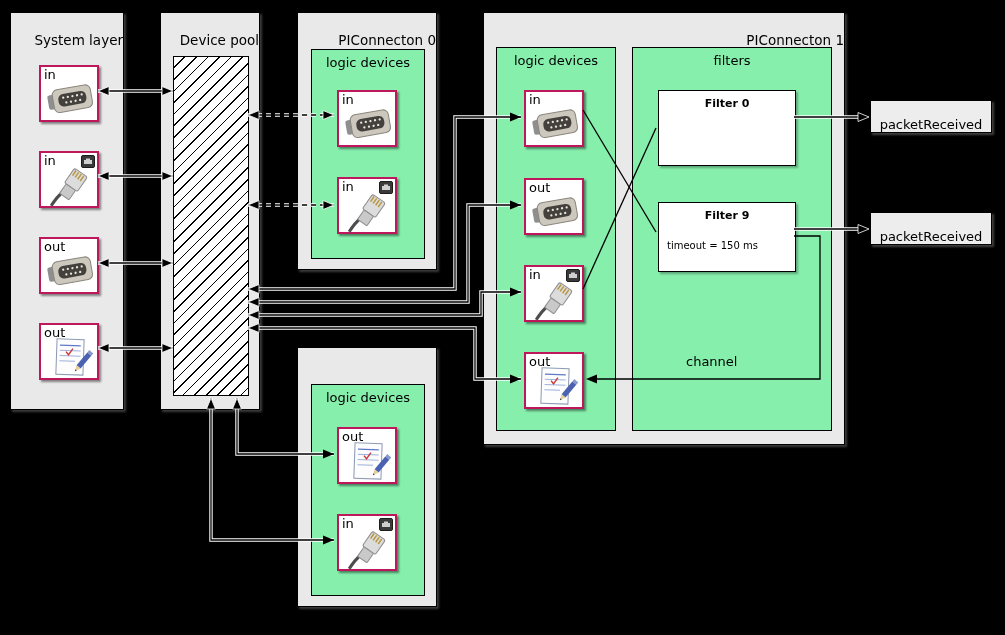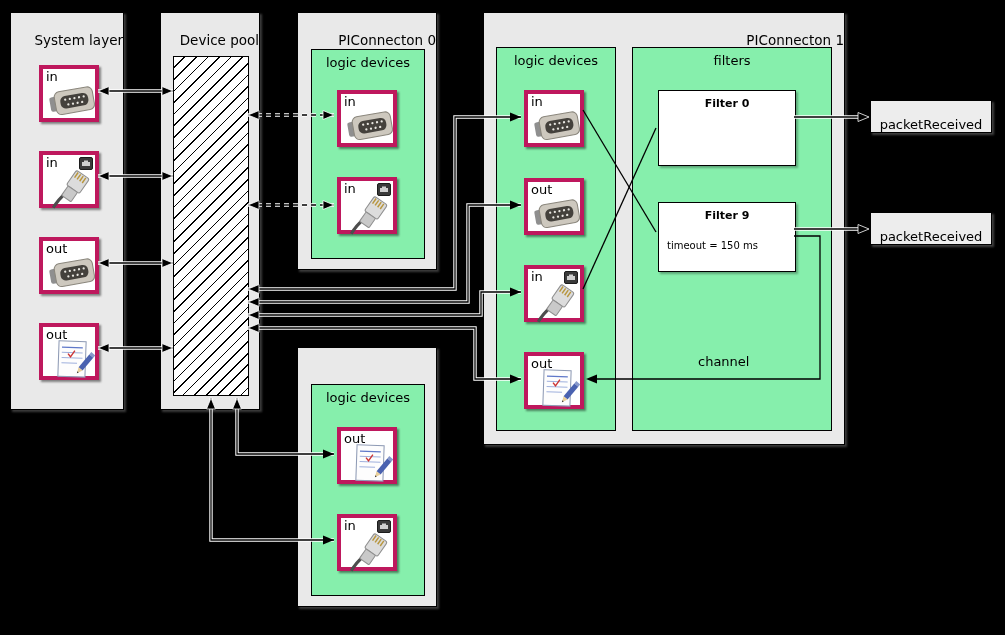--- a/index.html
+++ b/index.html
@@ -8,32 +8,32 @@
 
   .panel { position:absolute; background:#e9e9e9; border:1px solid #000; box-shadow:2px 2px 2px rgba(130,130,130,.45); }
   .panel-title { text-align:right; padding-top:19px; font-size:13.5px; color:#000; }
 
   .subbox { position:absolute; background:#86efac; border:1px solid #000; }
   .subbox-title { text-align:center; padding-top:5px; font-size:13px; color:#000; }
 
   .hatch { position:absolute; border:1px solid #000;
            background:#fff; background-image:repeating-linear-gradient(135deg, rgba(0,0,0,0) 0 7px, #000 7px 8.2px); }
 
-  .device { position:absolute; width:60px; height:57px; background:#fff; border:4px solid #be185d;
+  .device { position:absolute; width:60px; height:57px; background:#fff; border:2px solid #be185d;
             box-shadow:1.5px 1.5px 2px rgba(0,0,0,.45); }
   .dev-icon { position:absolute; left:5px; top:12px; width:50px; height:42px; }
   .port-mini { position:absolute; right:2px; top:2px; width:14px; height:13px; }
   .dev-label { position:absolute; top:0; left:3px; font-size:13px; color:#000; }
 
   .filter-box { position:absolute; width:138px; background:#fff; border:1px solid #000;
                 box-shadow:1.5px 1.5px 2px rgba(0,0,0,.3); }
   .filter-title { text-align:center; margin-top:6px; font-size:11px; color:#000;font-weight:bold; }
   .filter-params { position:absolute; left:8px; top:36px; font-size:10px; color:#000; line-height:13px; }
 
-  .channel-label { position:absolute; font-size:13px; color:#000;margin-left:12px; }
+  .channel-label { position:absolute; font-size:13px; color:#000; }
 
   .event-box { position:absolute; width:122px; height:33px; background:#ededed; border:1px solid #000;
                box-shadow:2px 2px 2px rgba(130,130,130,.5); display:flex; align-items:flex-end; justify-content:center;
                font-size:13px; color:#000; }
 
   #wires { position:absolute; left:0; top:0; z-index:40; pointer-events:none; }
   .halo { stroke:#fff; stroke-width:3.4; fill:none; }
   .wire { stroke:#000; stroke-width:1.3; fill:none; }
   .dash { stroke-dasharray:5 4; }
   .head { fill:#000; stroke:#fff; stroke-width:0.8; }

